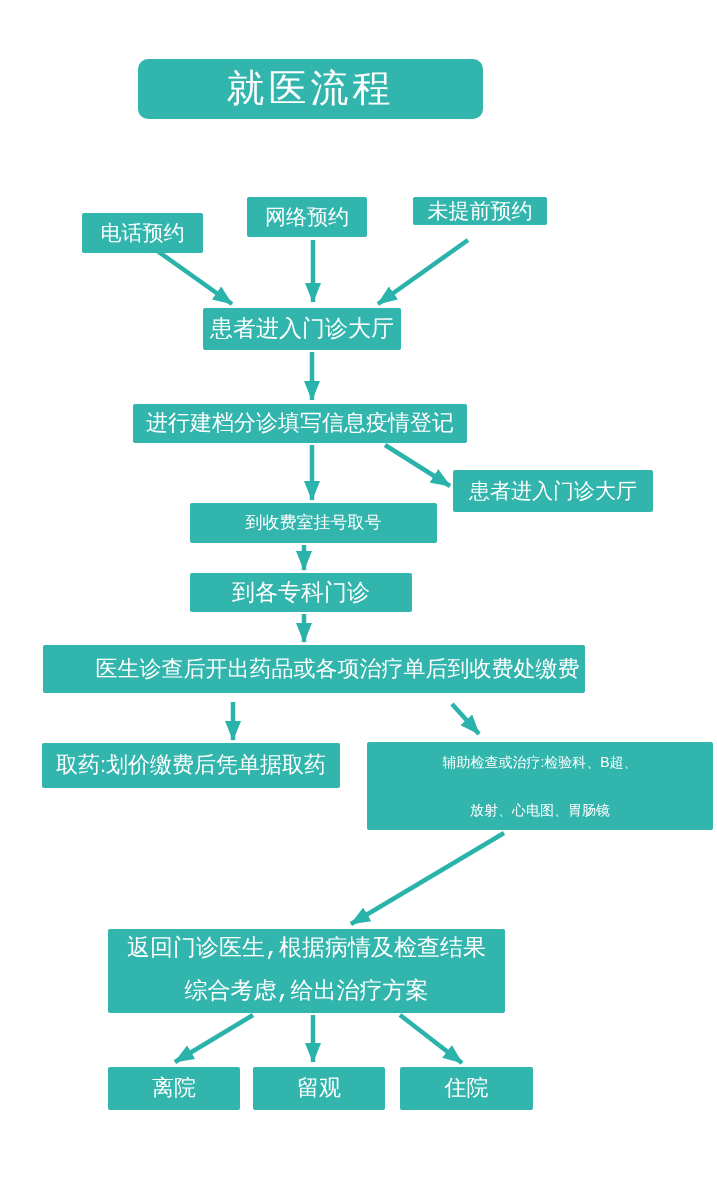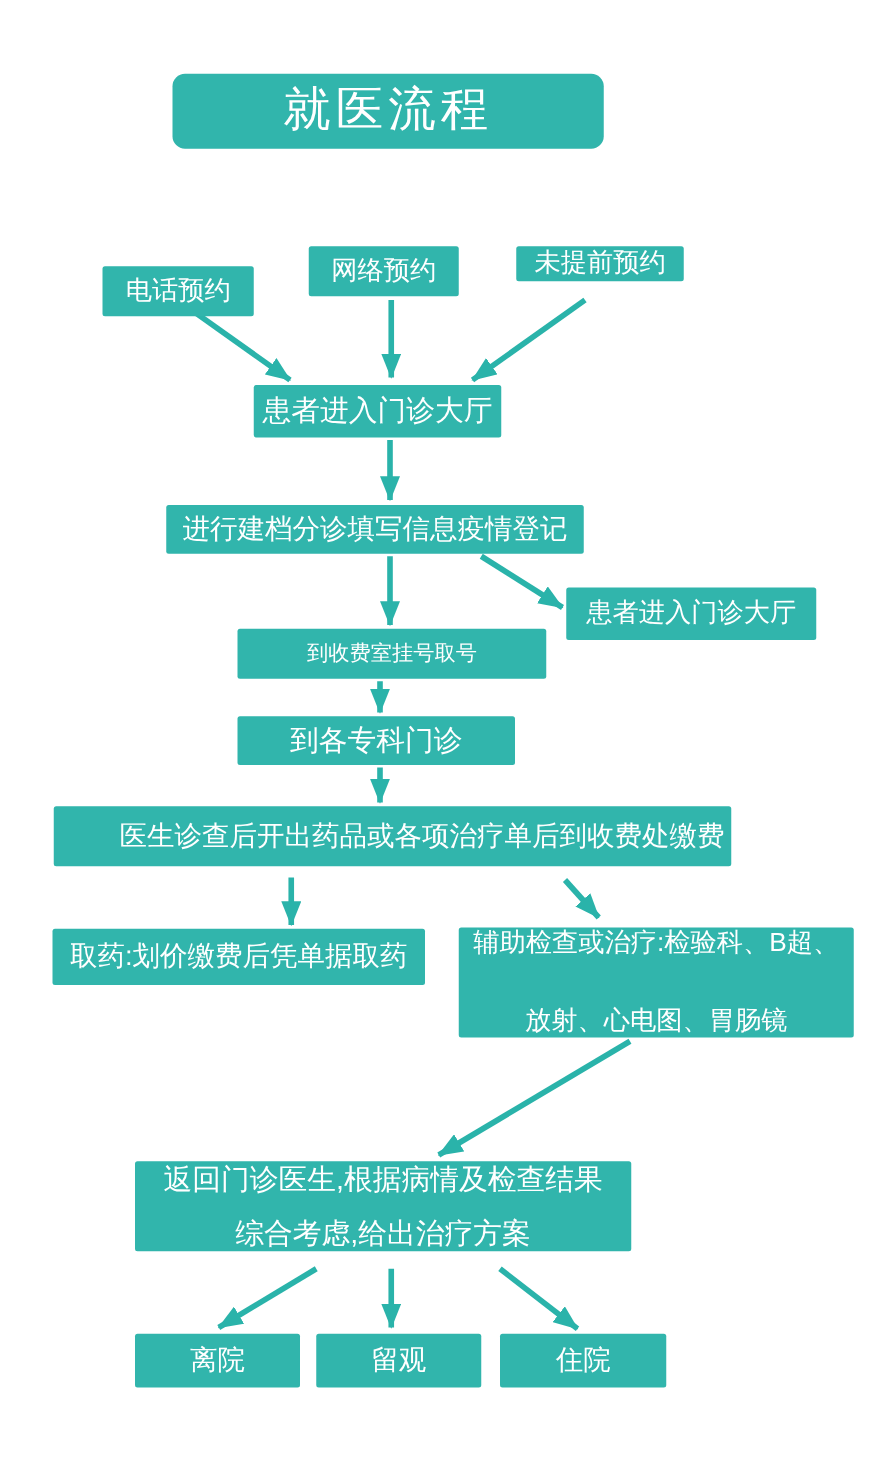--- a/index.html
+++ b/index.html
@@ -92,26 +92,26 @@
   <div class="node" style="left:453px; top:470px; width:200px; height:42px; font-size:21px;">患者进入门诊大厅</div>
 
   <div class="node" style="left:190px; top:503px; width:247px; height:40px; font-size:17px;">到收费室挂号取号</div>
 
   <div class="node" style="left:190px; top:573px; width:222px; height:39px; font-size:23px;">到各专科门诊</div>
 
   <div class="node" style="left:43px; top:645px; width:542px; height:48px; font-size:22px;padding-left:47px;">医生诊查后开出药品或各项治疗单后到收费处缴费</div>
 
   <div class="node" style="left:42px; top:743px; width:298px; height:45px; font-size:22px;">取药:划价缴费后凭单据取药</div>
 
-  <div class="node" style="left:367px; top:742px; width:316px; height:88px; font-size:21px; line-height:2.0;gap:20px;">
+  <div class="node" style="left:367px; top:742px; width:346px; height:88px; font-size:14px; line-height:2.0;gap:20px;">
     <span class="line">辅助检查或治疗:检验科、B超、</span>
     <span class="line">放射、心电图、胃肠镜</span>
   </div>
 
-  <div class="node" style="left:108px; top:929px; width:397px; height:72px; font-size:23px; line-height:1.85;">
+  <div class="node" style="left:108px; top:929px; width:397px; height:84px; font-size:23px; line-height:1.85;font-family:Liberation Mono, monospace;">
     <span class="line">返回门诊医生,根据病情及检查结果</span>
     <span class="line">综合考虑,给出治疗方案</span>
   </div>
 
   <div class="node" style="left:108px; top:1067px; width:132px; height:43px; font-size:22px;">离院</div>
 
   <div class="node" style="left:253px; top:1067px; width:132px; height:43px; font-size:22px;">留观</div>
 
   <div class="node" style="left:400px; top:1067px; width:133px; height:43px; font-size:22px;">住院</div>
 

